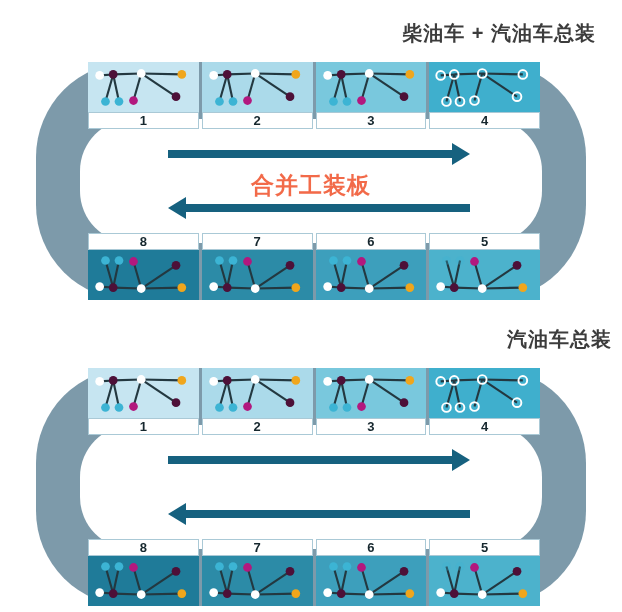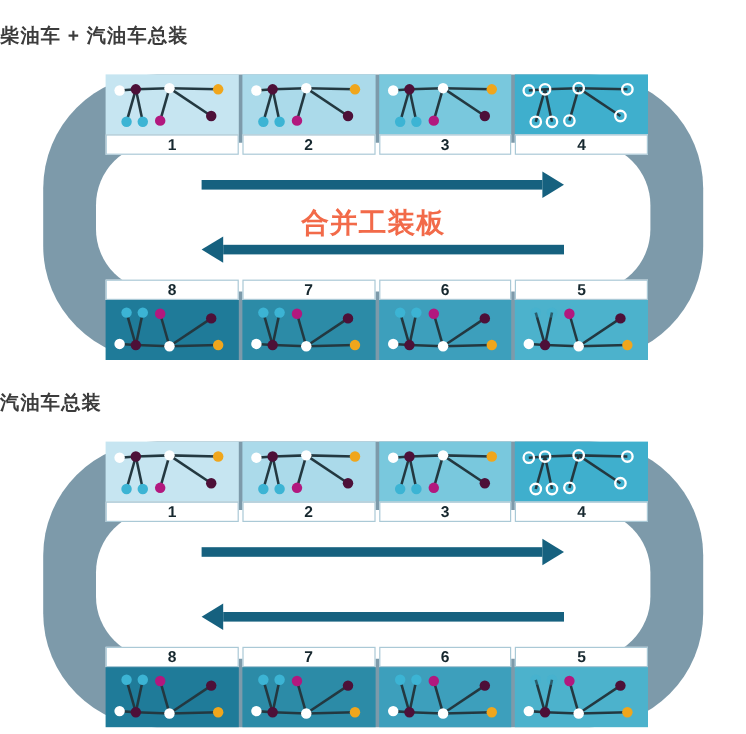--- a/index.html
+++ b/index.html
@@ -3,26 +3,26 @@
 <meta charset="utf-8">
 <style>
   html,body { margin:0; padding:0; }
   body {
     width:622px; height:612px; position:relative; overflow:hidden;
     background:#ffffff;
     font-family:"Liberation Sans", sans-serif;
   }
 
   .diagram-title {
-    position:absolute; left:0; width:596px; text-align:left;
-    font-size:16px; font-weight:600; letter-spacing:1px;
+    position:absolute; left:0; width:596px; text-align:right;
+    font-size:20px; font-weight:600; letter-spacing:1px;
     color:var(--title-text);
   }
   #title-0 { top:20px; }
-  #title-1 { top:326px; }
+  #title-1 { top:326px;padding-left:16px; }
 
   .loop { position:absolute; left:36px; width:550px; height:238px; }
   #loop-0 { top:62px; }
   #loop-1 { top:368px; }
 
   .ring {
     position:absolute; inset:0;
     background:var(--ring); border-radius:95px;
   }
   .track-inner {

